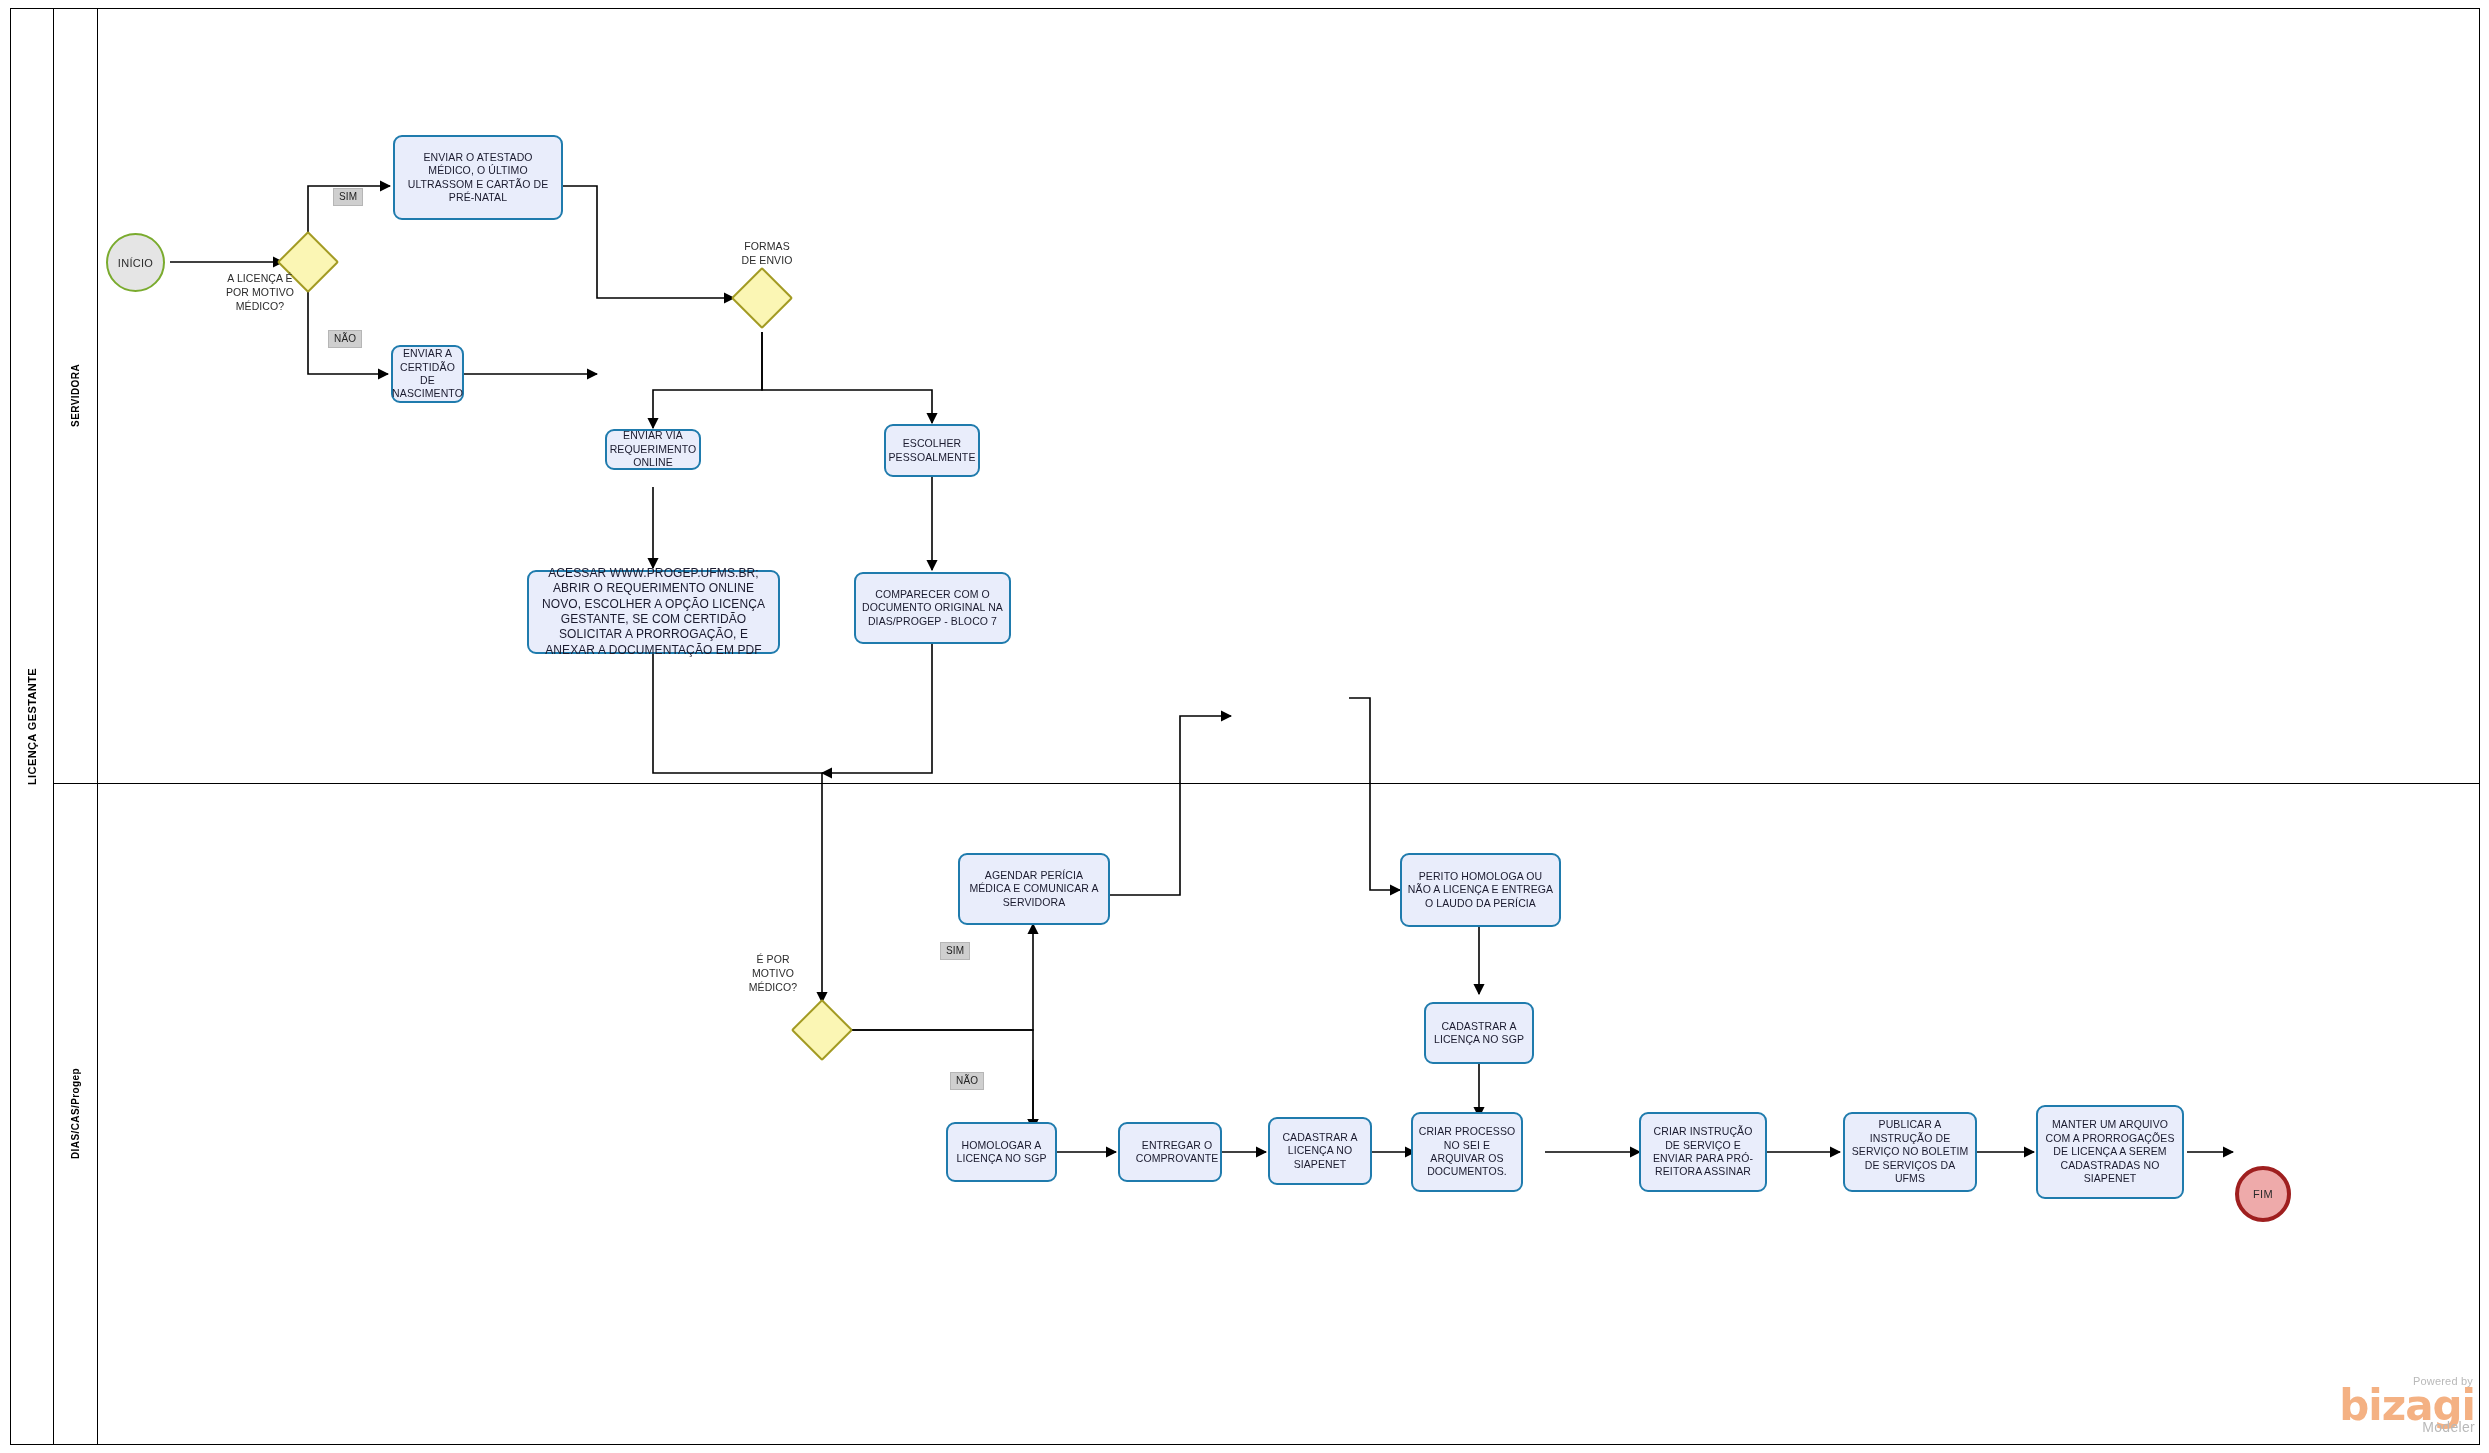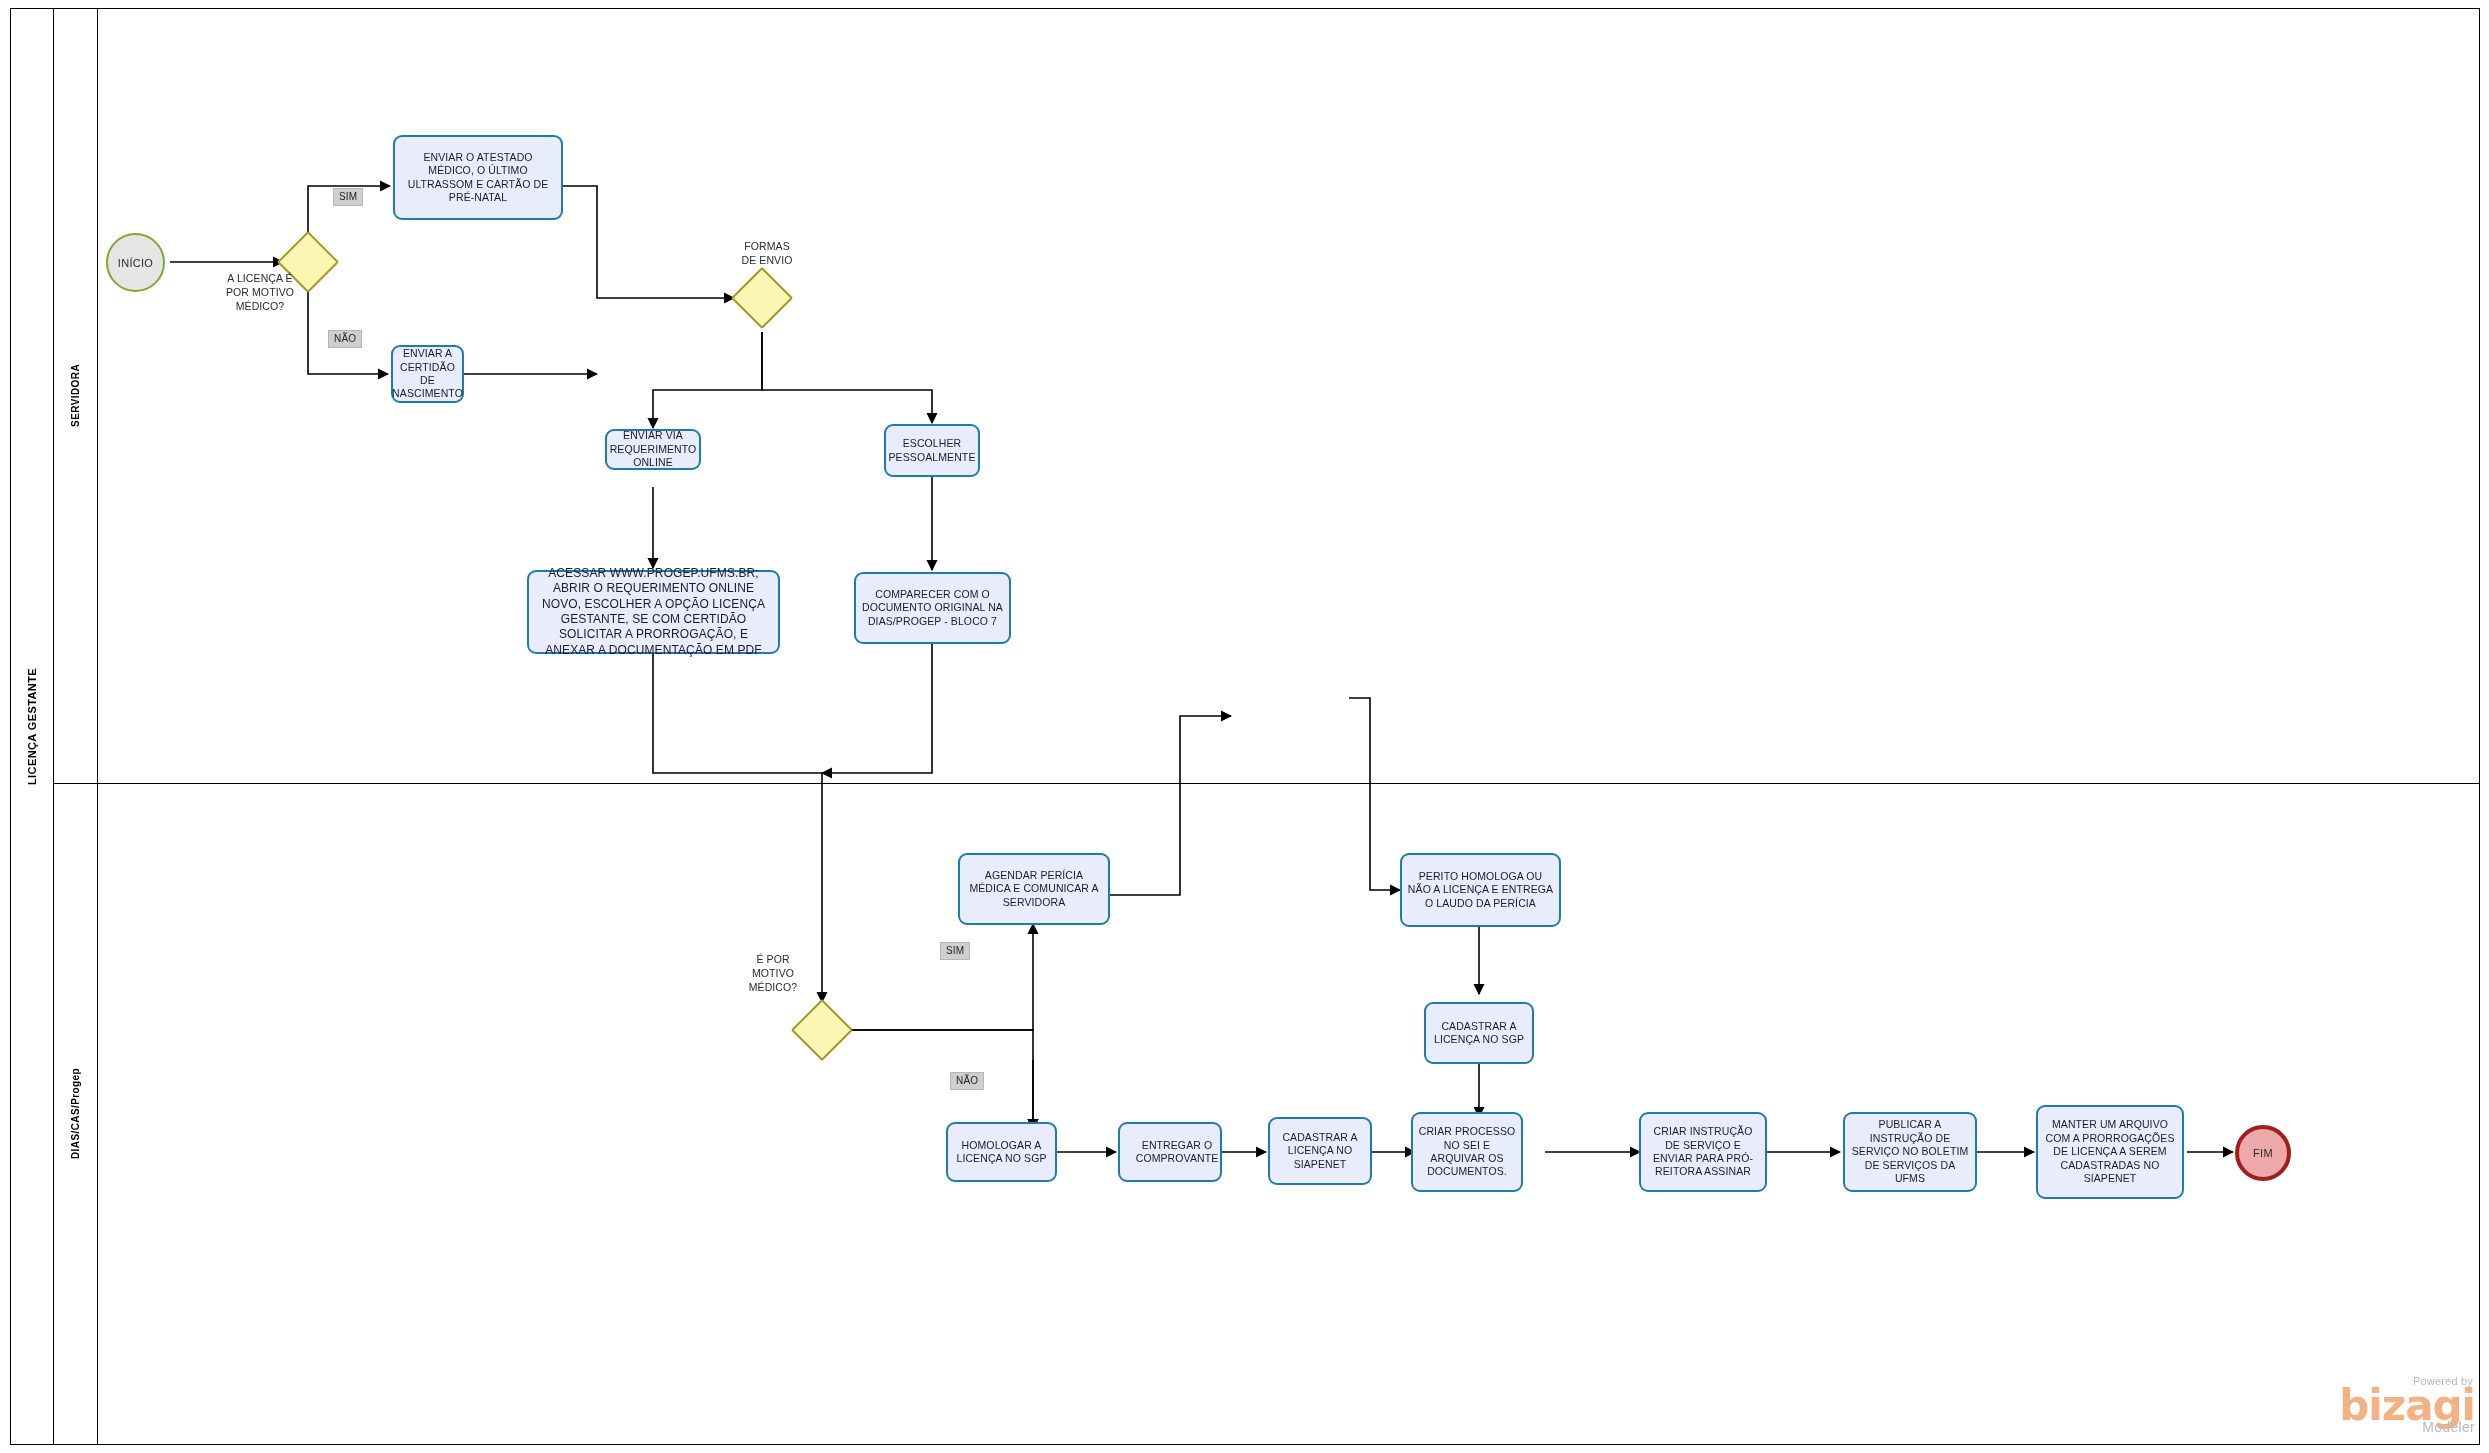--- a/index.html
+++ b/index.html
@@ -172,21 +172,21 @@
   <div class="task" style="left:1268px;top:1117px;width:104px;height:68px;">CADASTRAR A LICENÇA NO SIAPENET</div>
 
   <div class="task" style="left:1411px;top:1112px;width:112px;height:80px;">CRIAR PROCESSO NO SEI E ARQUIVAR OS DOCUMENTOS.</div>
 
   <div class="task" style="left:1639px;top:1112px;width:128px;height:80px;">CRIAR INSTRUÇÃO DE SERVIÇO E ENVIAR PARA PRÓ-REITORA ASSINAR</div>
 
   <div class="task" style="left:1843px;top:1112px;width:134px;height:80px;">PUBLICAR A INSTRUÇÃO DE SERVIÇO NO BOLETIM DE SERVIÇOS DA UFMS</div>
 
   <div class="task" style="left:2036px;top:1105px;width:148px;height:94px;">MANTER UM ARQUIVO COM A PRORROGAÇÕES DE LICENÇA A SEREM CADASTRADAS NO SIAPENET</div>
 
-  <div class="event end" style="left:2235px;top:1125px;width:56px;height:56px;text-align:right;">
+  <div class="event end" style="left:2235px;top:1166px;width:56px;height:56px;text-align:right;">
     <span>FIM</span>
   </div>
 
   <div id="bizagi">
     <div class="pb">Powered by</div>
     <div class="bz">bizagi</div>
     <div class="md">Modeler</div>
   </div>
 
 </div>

